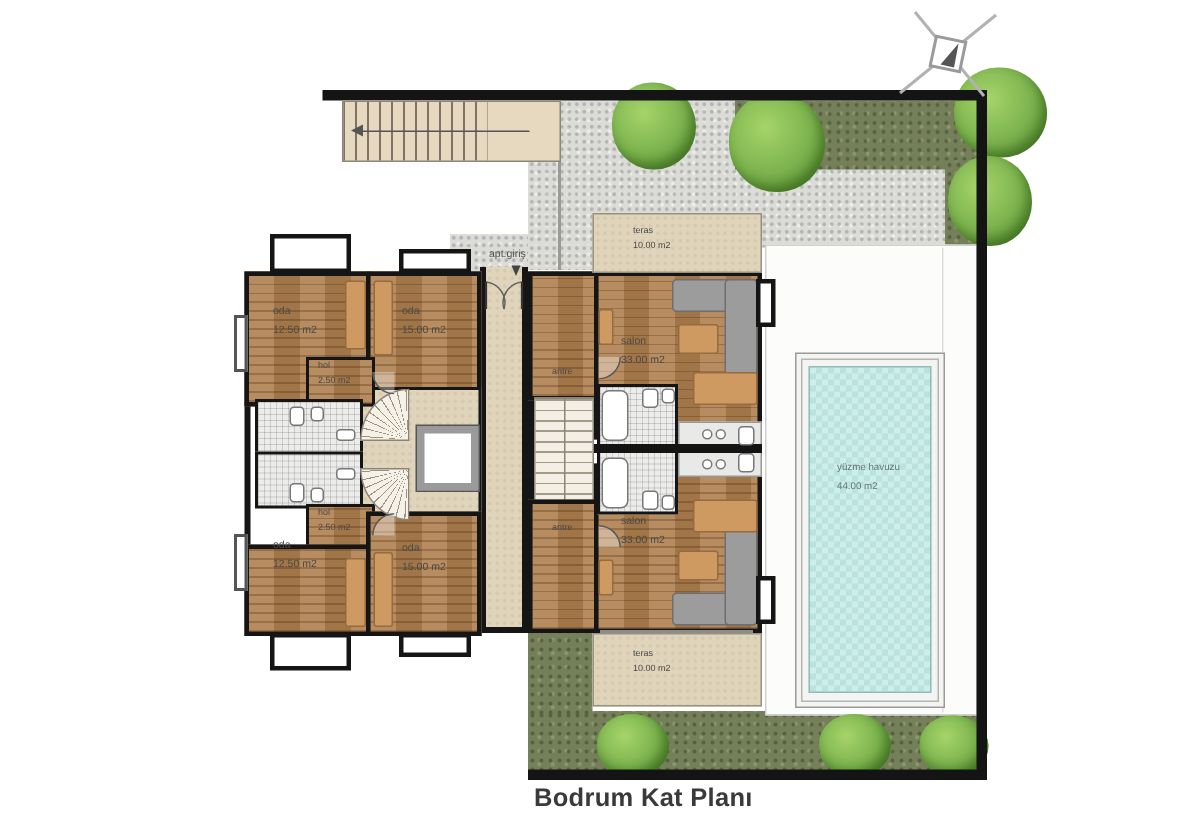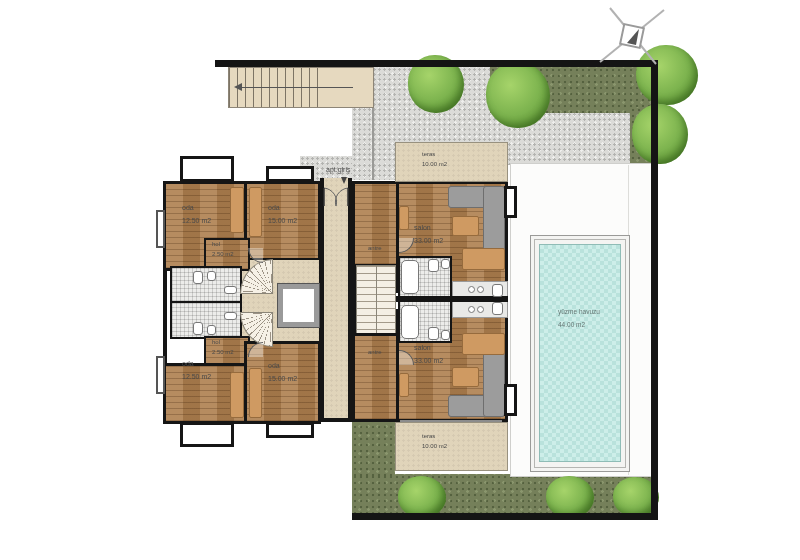--- a/index.html
+++ b/index.html
@@ -254,14 +254,15 @@
     <span class="area">15.00 m2</span>
   </div>
   <div class="lbl lbl-sm" style="left:368px;top:349px;">
     <span>antre</span>
   </div>
   <div class="lbl" style="left:414px;top:344px;">
     <span>salon</span>
     <span class="area">33.00 m2</span>
   </div>
 
+  <div class="title" style="left:356px;top:522px;">Bodrum Kat Planı</div>
 
 </div>
 
 </body></html>

